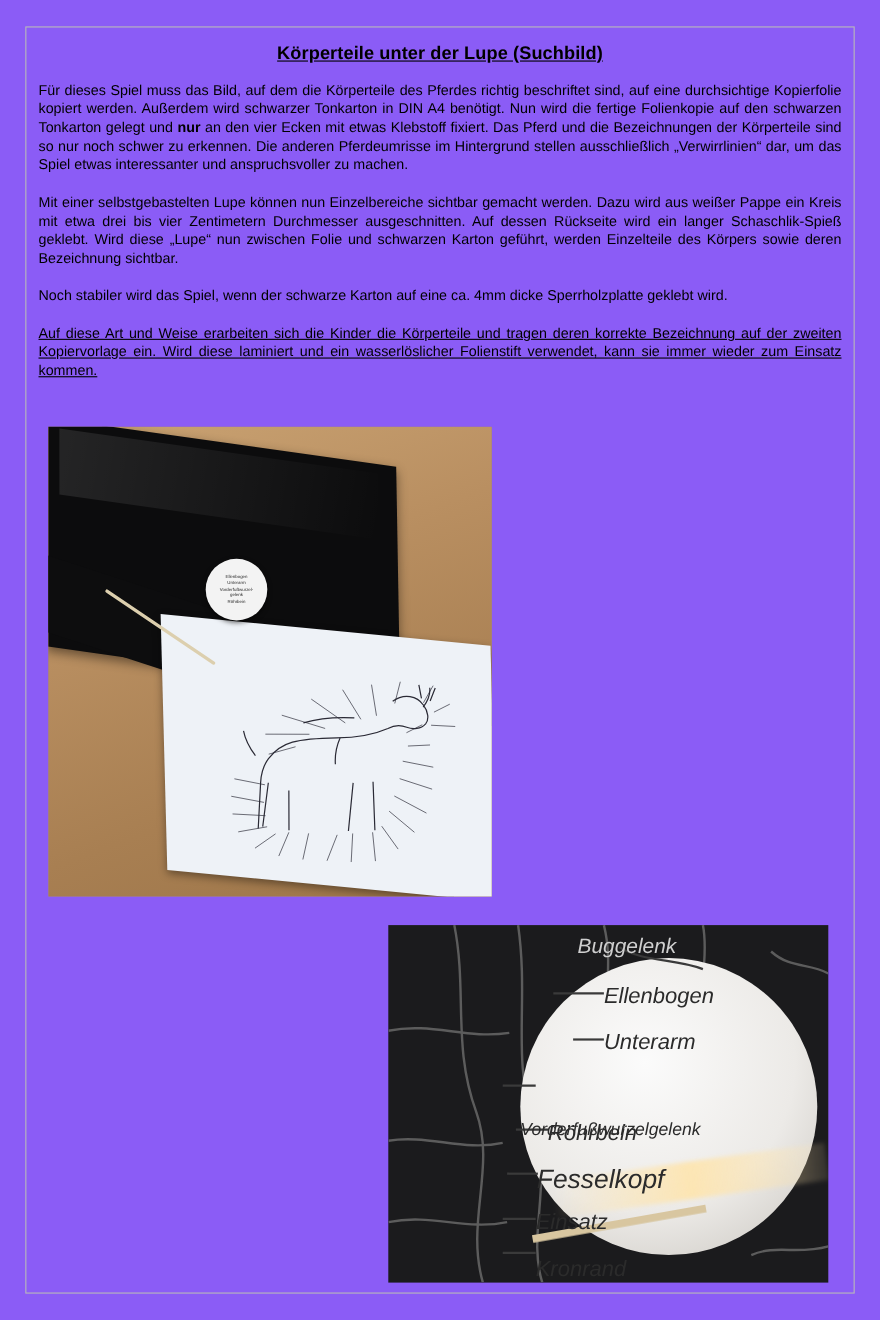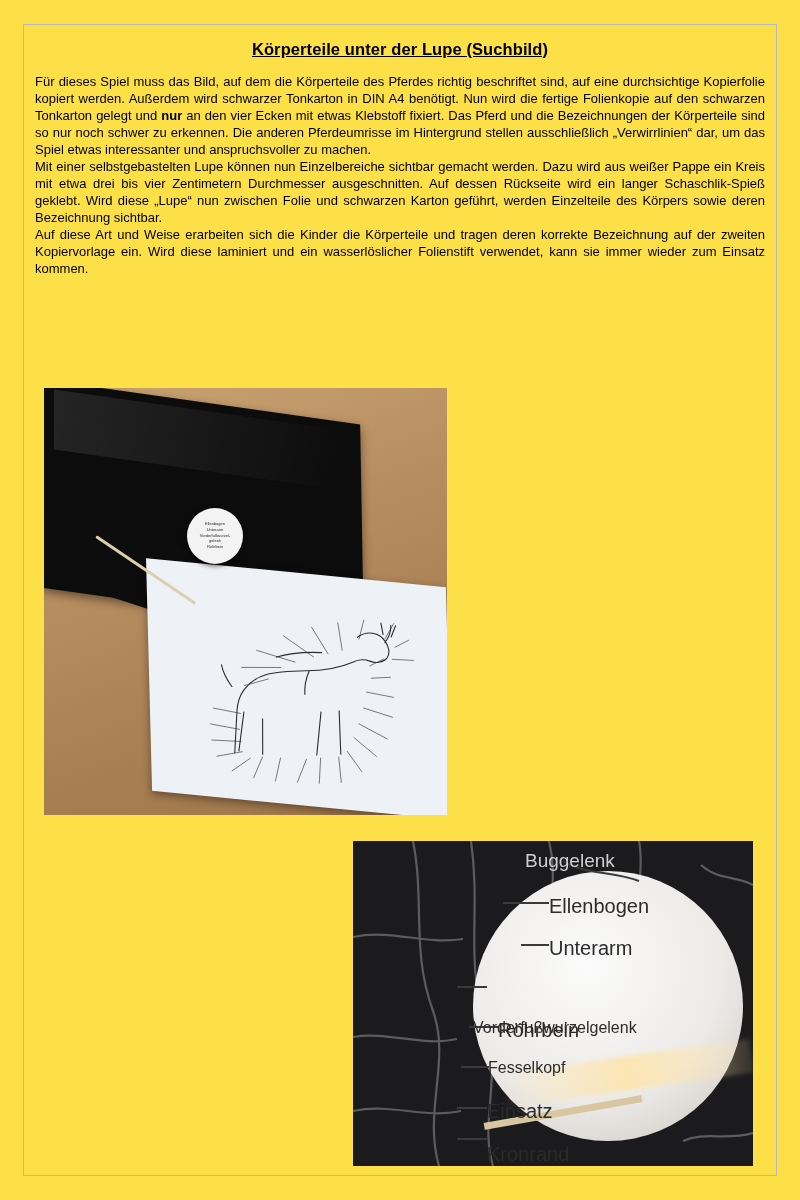--- a/index.html
+++ b/index.html
@@ -12,21 +12,21 @@
     height: 1200px;
     font-family: "Liberation Sans", sans-serif;
     color: #000000;
     overflow: hidden;
   }
   .page {
     position: relative;
     width: 800px;
     height: 1200px;
     box-sizing: border-box;
-    background: #fde047;
+    background: #8b5cf6;
   }
   .page-border {
     position: absolute;
     left: 23px;
     top: 24px;
     width: 754px;
     height: 1152px;
     border: 1px solid #b9b9b9;
     box-sizing: border-box;
     pointer-events: none;
@@ -46,24 +46,25 @@
     letter-spacing: 0.1px;
   }
   p.para {
     font-size: 13px;
     line-height: 1.31;
     text-align: justify;
     margin: 0 0 0 0;
     hyphens: none;
   }
   p.para + p.para {
-    margin-top: 0px;
+    margin-top: 17px;
   }
   p.para.spaced {
     margin-top: 15px;
+    text-decoration: underline;
   }
   .b { font-weight: bold; }
 
   
   .photo1 {
     position: absolute;
     left: 44px;
     top: 388px;
     width: 403px;
     height: 427px;
@@ -178,30 +179,31 @@
   }
   .p2-labels {
     position: absolute;
     left: 0; top: 0; width: 100%; height: 100%;
   }
   .p2-label {
     position: absolute;
     font-family: "Liberation Sans", sans-serif;
     color: #2b2b2b;
     white-space: nowrap;
+    font-style: italic;
   }
   .p2-label.l-top {
     color: #cfcfcf;
     left: 172px; top: 9px; font-size: 19px;
   }
   .l-ellenbogen { left: 196px; top: 54px; font-size: 20px; }
   .l-unterarm { left: 196px; top: 96px; font-size: 20px; }
   .l-vorder { left: 120px; top: 138px; font-size: 16px; margin-top: 40px; }
   .l-roehrbein { left: 145px; top: 178px; font-size: 20px; }
-  .l-fesselkopf { left: 135px; top: 218px; font-size: 16px; }
+  .l-fesselkopf { left: 135px; top: 218px; font-size: 24px; }
   .l-fessel { left: 134px; top: 259px; font-size: 20px; }
   .l-kronrand { left: 134px; top: 290px; font-size: 20px; margin-top: 12px; }
   svg.sketchlines { position:absolute; left:0; top:0; }
 </style>
 </head>
 <body>
 
 <div class="page">
   <div class="page-border"></div>
 
@@ -209,20 +211,23 @@
     <h1 class="doc-title">Körperteile unter der Lupe (Suchbild)</h1>
 
     <p class="para">
       <span>Für dieses Spiel muss das Bild, auf dem die Körperteile des Pferdes richtig beschriftet sind, auf eine durchsichtige Kopierfolie kopiert werden. Außerdem wird schwarzer Tonkarton in DIN A4 benötigt. Nun wird die fertige Folienkopie auf den schwarzen Tonkarton gelegt und </span><span class="b">nur</span><span> an den vier Ecken mit etwas Klebstoff fixiert. Das Pferd und die Bezeichnungen der Körperteile sind so nur noch schwer zu erkennen. Die anderen Pferdeumrisse im Hintergrund stellen ausschließlich „Verwirrlinien“ dar, um das Spiel etwas interessanter und anspruchsvoller zu machen.</span>
     </p>
 
     <p class="para">
       <span>Mit einer selbstgebastelten Lupe können nun Einzelbereiche sichtbar gemacht werden. Dazu wird aus weißer Pappe ein Kreis mit etwa drei bis vier Zentimetern Durchmesser ausgeschnitten. Auf dessen Rückseite wird ein langer Schaschlik-Spieß geklebt. Wird diese „Lupe“ nun zwischen Folie und schwarzen Karton geführt, werden Einzelteile des Körpers sowie deren Bezeichnung sichtbar.</span>
     </p>
 
+    <p class="para">
+      <span>Noch stabiler wird das Spiel, wenn der schwarze Karton auf eine ca. 4mm dicke Sperrholzplatte geklebt wird.</span>
+    </p>
 
     <p class="para spaced">
       <span>Auf diese Art und Weise erarbeiten sich die Kinder die Körperteile und tragen deren korrekte Bezeichnung auf der zweiten Kopiervorlage ein. Wird diese laminiert und ein wasserlöslicher Folienstift verwendet, kann sie immer wieder zum Einsatz kommen.</span>
     </p>
   </div>
 
   <div class="photo1">
     <div class="p1-bgtop"></div>
     <div class="p1-black"></div>
     <div class="p1-black2"></div>

